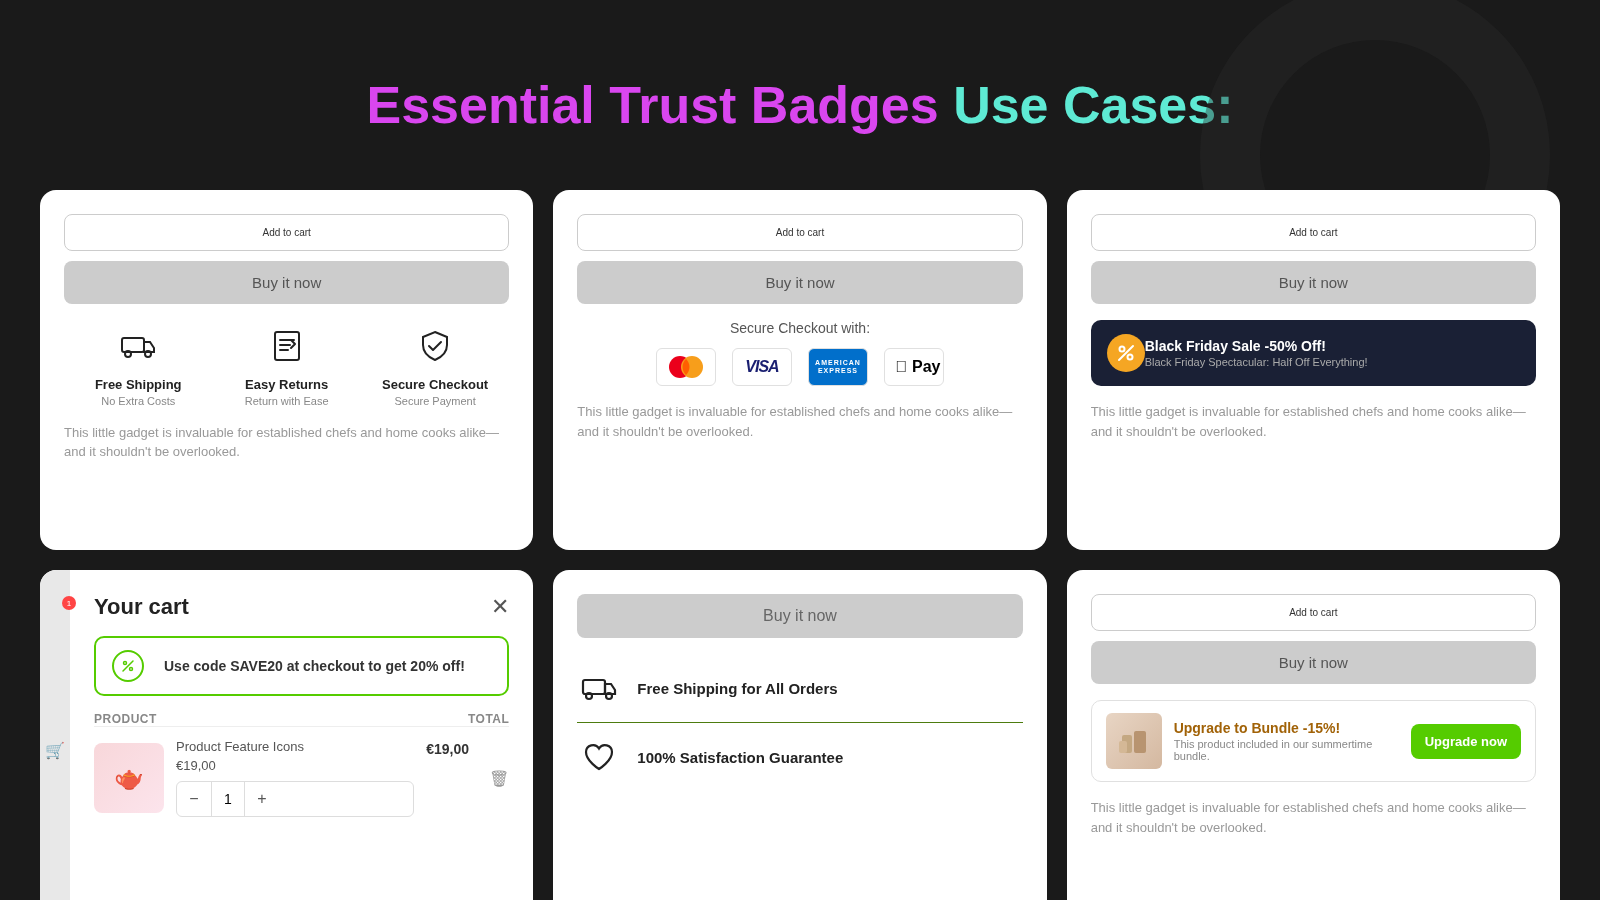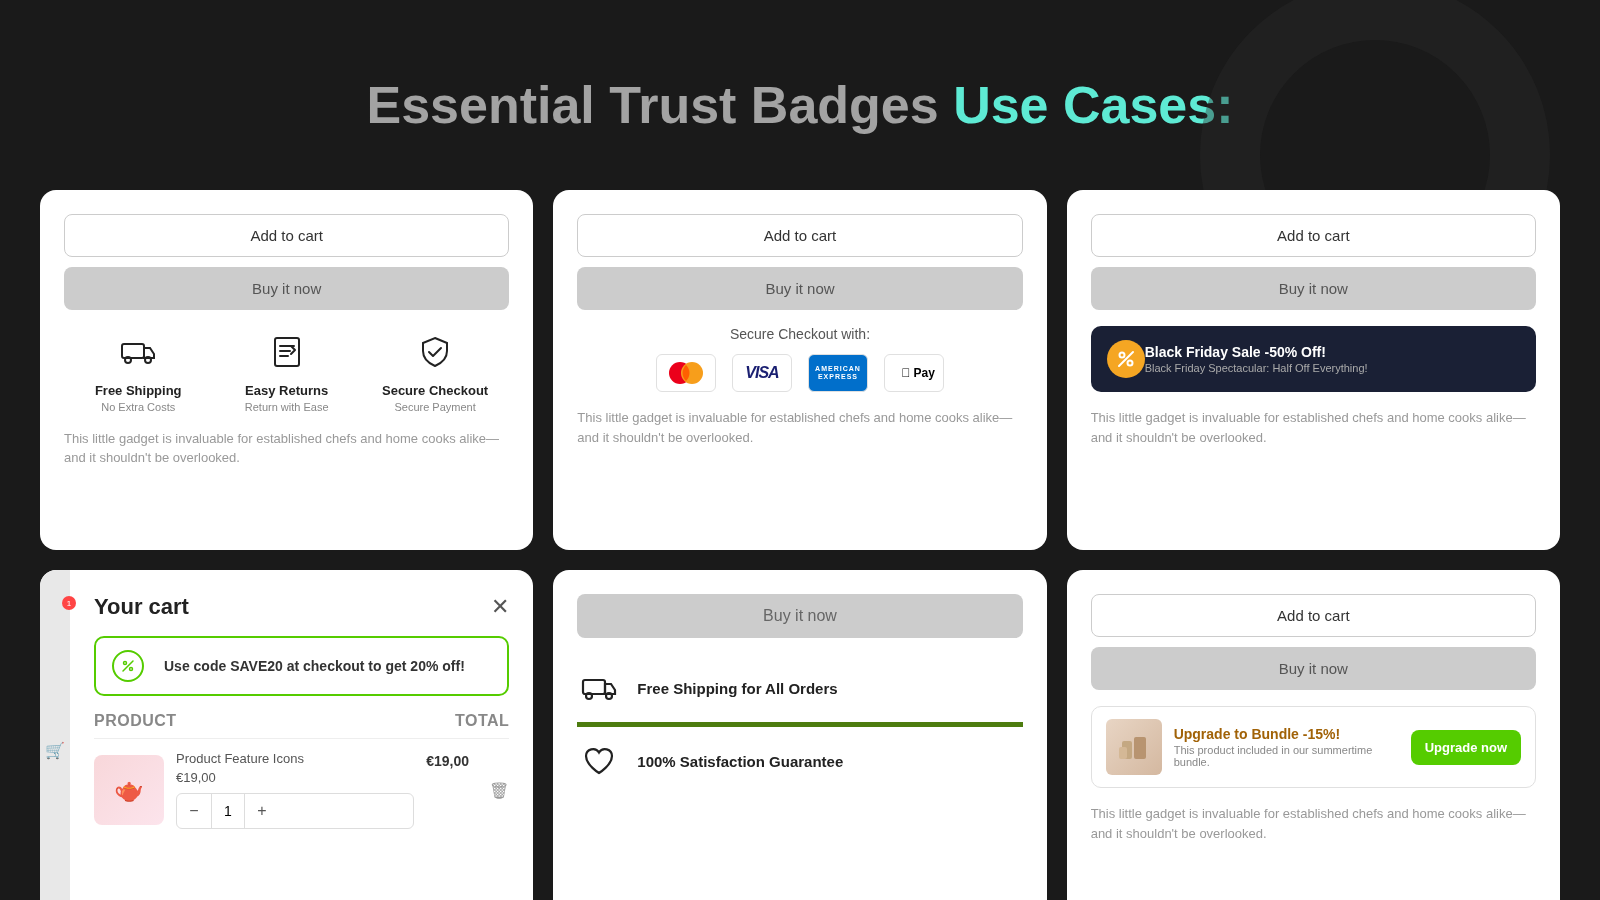--- a/index.html
+++ b/index.html
@@ -19,21 +19,21 @@
       border: 60px solid #2a2a2a;
       opacity: 0.4;
       pointer-events: none;
     }
     .page-title {
       text-align: center;
       padding: 40px 0 30px;
       font-size: 52px;
       font-weight: 800;
     }
-    .title-white { color: #a3a3a3; margin-top: 48px; }
+    .title-white { color: #d946ef; margin-top: 48px; }
     .grid {
       display: grid;
       grid-template-columns: 1fr 1fr 1fr;
       grid-template-rows: 1fr 1fr;
       gap: 20px;
       padding: 0 40px 30px;
       height: calc(900px - 130px);
     }
     .card {
       background: #fff;
@@ -41,21 +41,21 @@
       padding: 24px;
       position: relative;
       overflow: hidden;
     }
     .btn-outline {
       width: 100%;
       padding: 12px;
       border: 1.5px solid #ccc;
       border-radius: 8px;
       background: transparent;
-      font-size: 15px;
+      font-size: 10px;
       color: #333;
       cursor: pointer;
       margin-bottom: 10px;
     }
     .btn-solid {
       width: 100%;
       padding: 13px;
       border: none;
       border-radius: 8px;
       background: #ccc;
@@ -212,26 +212,25 @@
       flex-shrink: 0;
     }
     .coupon-text {
       font-size: 14px;
       font-weight: 600;
       color: #333;
     }
     .product-header {
       display: flex;
       justify-content: space-between;
-      font-size: 16px;
+      font-size: 12px;
       font-weight: 700;
       color: #888;
       text-transform: uppercase;
       letter-spacing: 0.5px;
-      padding-bottom: 8px;
       border-bottom: 1px solid #eee;
     }
     .cart-product-row {
       display: flex;
       align-items: center;
       gap: 12px;
       padding-top: 12px;
     }
     .product-image {
       width: 70px;
@@ -302,21 +301,21 @@
     
     .feature-list {
       list-style: none;
       margin-top: 8px;
     }
     .feature-item {
       display: flex;
       align-items: center;
       gap: 16px;
       padding: 12px 0;
-      border-bottom: 5px solid #4d7c0f;
+      border-bottom: 1px solid #4d7c0f;
       font-size: 15px;
       font-weight: 700;
       color: #222;
     }
     .feature-item:last-child { border-bottom: none; }
     .feature-icon-circle {
       width: 44px;
       height: 44px;
       display: flex;
       align-items: center;
@@ -460,21 +459,21 @@
       <div class="payment-icon visa-card">
         <span style="font-size:16px; font-weight:900; color:#1a1f71; font-style:italic; letter-spacing:-1px;">VISA</span>
       </div>
       <div class="payment-icon amex-card">
         <div style="text-align:center; line-height:1.1;">
           <div style="font-size:7px; font-weight:900; letter-spacing:1px; color:#fff;">AMERICAN</div>
           <div style="font-size:7px; font-weight:900; letter-spacing:1px; color:#fff;">EXPRESS</div>
         </div>
       </div>
       <div class="payment-icon applepay-card">
-        <span style="font-size:12px; font-weight:600; color:#000;margin-left:8px;"> Pay</span>
+        <span style="font-size:16px; font-weight:600; color:#000;margin-left:8px;"> Pay</span>
       </div>
     </div>
     <p class="description-text">This little gadget is invaluable for established chefs and home cooks alike—and it shouldn't be overlooked.</p>
   </div>
 
   <div class="card">
     <button class="btn-outline">Add to cart</button>
     <button class="btn-solid">Buy it now</button>
     <div class="promo-banner">
       <div class="promo-icon">

